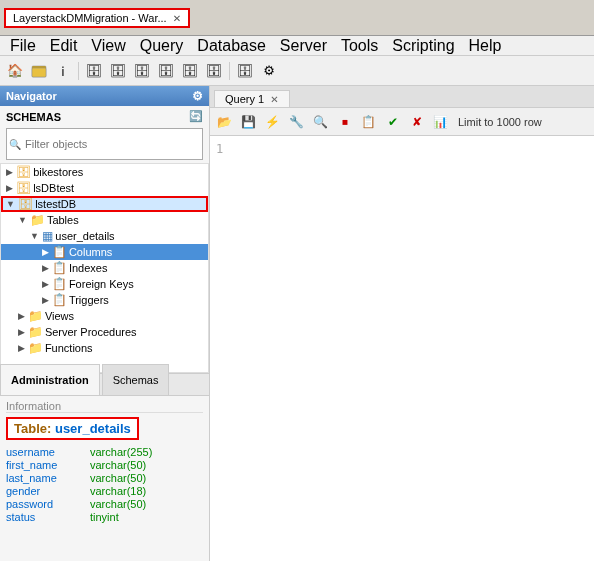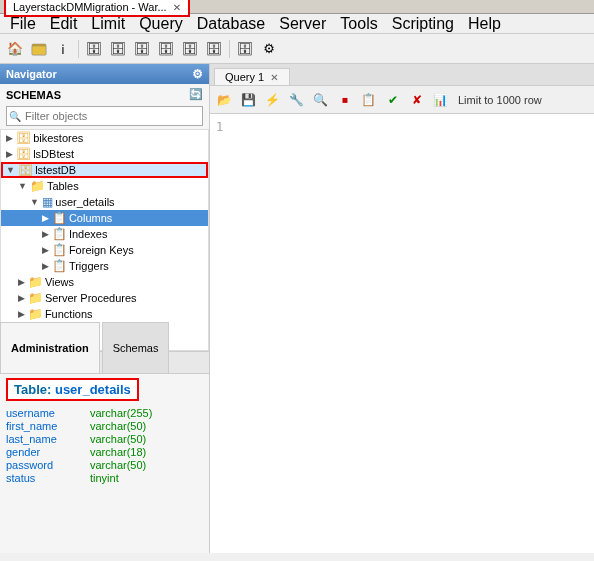--- a/index.html
+++ b/index.html
@@ -9,21 +9,21 @@
       background: #f0f0f0;
       width: 594px;
       height: 561px;
       overflow: hidden;
       color: #000;
     }
 
     
     .title-bar {
       background: #d4d0c8;
-      height: 14px;
+      height: 36px;
       display: flex;
       align-items: center;
       padding: 0 4px;
       border-bottom: 1px solid #999;
     }
     .tab-active {
       background: #fff;
       border: 1px solid #999;
       border-bottom: none;
       padding: 2px 8px;
@@ -120,21 +120,21 @@
       justify-content: space-between;
       background: #f5f5f5;
     }
 
     .filter-box {
       margin: 3px 6px;
       position: relative;
     }
     .filter-input {
       width: 100%;
-      height: 20px;
+      height: 32px;
       border: 1px solid #aaa;
       padding: 0 4px 0 18px;
       font-size: 11px;
       background: #fff;
       outline: none;
     }
     .filter-icon {
       position: absolute;
       left: 3px;
       top: 50%;
@@ -176,21 +176,21 @@
 
     
     .bottom-tabs {
       height: 22px;
       background: #e8e8e8;
       display: flex;
       align-items: flex-end;
       border-top: 1px solid #ccc;
     }
     .bottom-tab {
-      padding: 19px 10px;
+      padding: 9px 10px;
       font-size: 11px;
       cursor: pointer;
       border: 1px solid #ccc;
       border-bottom: none;
       background: #e0e0e0;
       margin-right: 2px;
     }
     .bottom-tab.active {
       background: #f5f5f5;
       font-weight: bold;
@@ -211,21 +211,21 @@
       margin-bottom: 4px;
     }
     .table-title {
       font-size: 13px;
       margin-bottom: 6px;
       border: 2px solid #e00;
       display: inline-block;
       padding: 2px 6px;
       background: #fff;
     }
-    .table-title span { color: #0369a1; font-weight: bold; }
+    .table-title span { color: #a16207; font-weight: bold; }
     .info-section-title { font-weight: bold; font-size: 12px; margin-bottom: 4px; }
     .col-row {
       display: flex;
       gap: 12px;
       font-size: 11px;
       margin-bottom: 1px;
     }
     .col-name { color: #0066cc; width: 72px; }
     .col-type { color: #008800; }
 
@@ -315,21 +315,21 @@
 <div class="title-bar">
   <div class="tab-active">
     <span>LayerstackDMMigration - War...</span>
     <span class="tab-close">✕</span>
   </div>
 </div>
 
 <div class="menu-bar">
   <span class="menu-item">File</span>
   <span class="menu-item">Edit</span>
-  <span class="menu-item">Limit</span>
+  <span class="menu-item">View</span>
   <span class="menu-item">Query</span>
   <span class="menu-item">Database</span>
   <span class="menu-item">Server</span>
   <span class="menu-item">Tools</span>
   <span class="menu-item">Scripting</span>
   <span class="menu-item">Help</span>
 </div>
 
 <div class="toolbar">
   <button class="toolbar-btn">🏠</button>
@@ -458,20 +458,21 @@
       </div>
 
     </div>
 
     <div class="bottom-tabs">
       <div class="bottom-tab active">Administration</div>
       <div class="bottom-tab">Schemas</div>
     </div>
 
     <div class="info-panel">
+      <div class="info-label">Information</div>
 
       
       <div class="table-title">
         <span>Table: </span><span style="color:#0066cc; font-weight:bold;">user_details</span>
       </div>
 
 
       <div class="col-row">
         <span class="col-name">username</span>
         <span class="col-type">varchar(255)</span>

